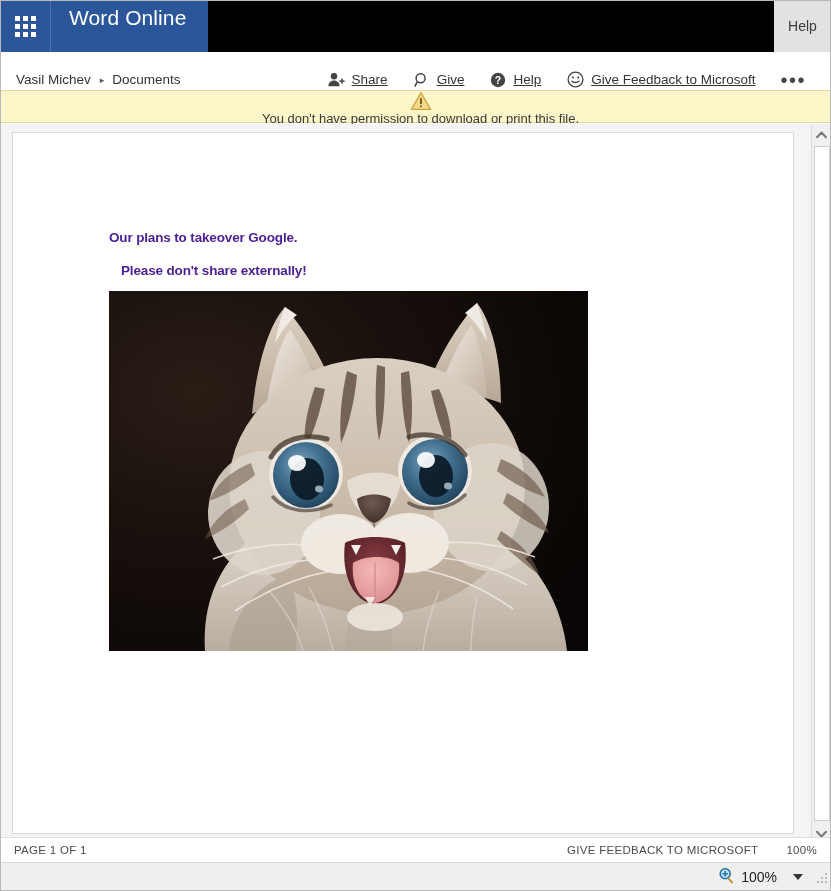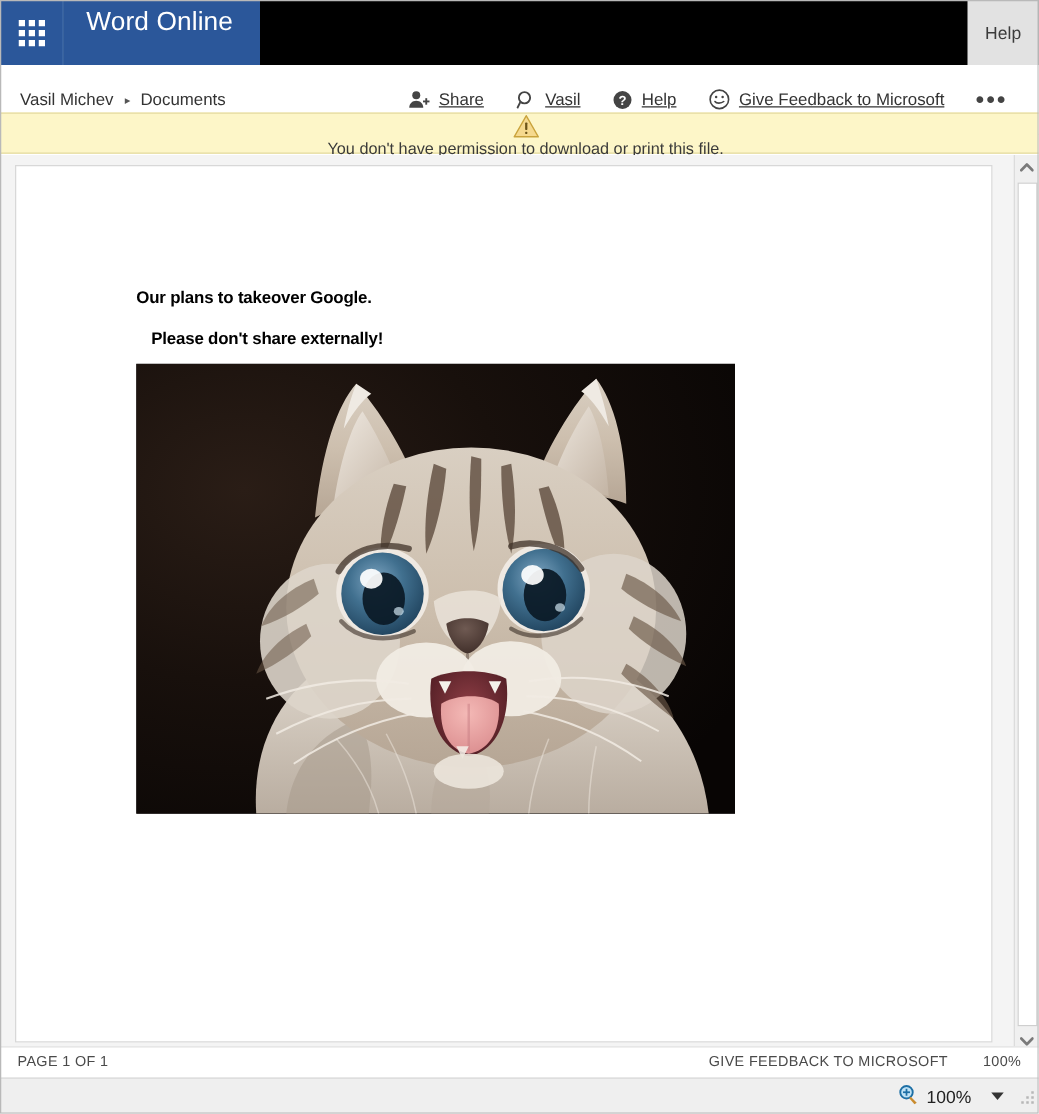--- a/index.html
+++ b/index.html
@@ -91,21 +91,21 @@
   }
   .page-wrap {
     position: absolute; left: 12px; top: 8px;
     width: 782px; height: 702px;
     background: #ffffff; border: 1px solid #d8d8d8;
     overflow: hidden;
   }
   .doc-body { position: absolute; left: 96px; top: 97px; width: 620px; }
   .doc-line {
     font-family: "Liberation Sans", sans-serif;
-    font-size: 13.5px; color: #000000; font-weight: 600;
+    font-size: 13.5px; color: #4c1d95; font-weight: 600;
     letter-spacing: -.15px; margin-bottom: 18px;
   }
   .doc-line.second { margin-bottom: 13px; padding-left: 12px; }
 
   
   .doc-pic {
     position: relative; width: 479px; height: 360px; overflow: hidden;
     background: #0d0908;
   }
 
@@ -208,21 +208,21 @@
         <span>Share</span>
       </div>
 
       <div class="cmd-item">
         <span>
           <svg width="16" height="16" viewBox="0 0 16 16">
             <circle cx="6.6" cy="6.2" r="4.5" fill="none" stroke="#444" stroke-width="1.5"></circle>
             <line x1="3.2" y1="9.8" x2="0.8" y2="14.6" stroke="#444" stroke-width="1.5"></line>
           </svg>
         </span>
-        <span>Vasil</span>
+        <span>Give</span>
       </div>
 
       <div class="cmd-item">
         <span>
           <svg width="16" height="16" viewBox="0 0 16 16">
             <circle cx="8" cy="8" r="7.2" fill="#444"></circle>
             <text x="8" y="12.2" font-size="10.5" font-weight="bold" fill="#fff" text-anchor="middle" font-family="Liberation Sans, sans-serif">?</text>
           </svg>
         </span>
         <span>Help</span>

